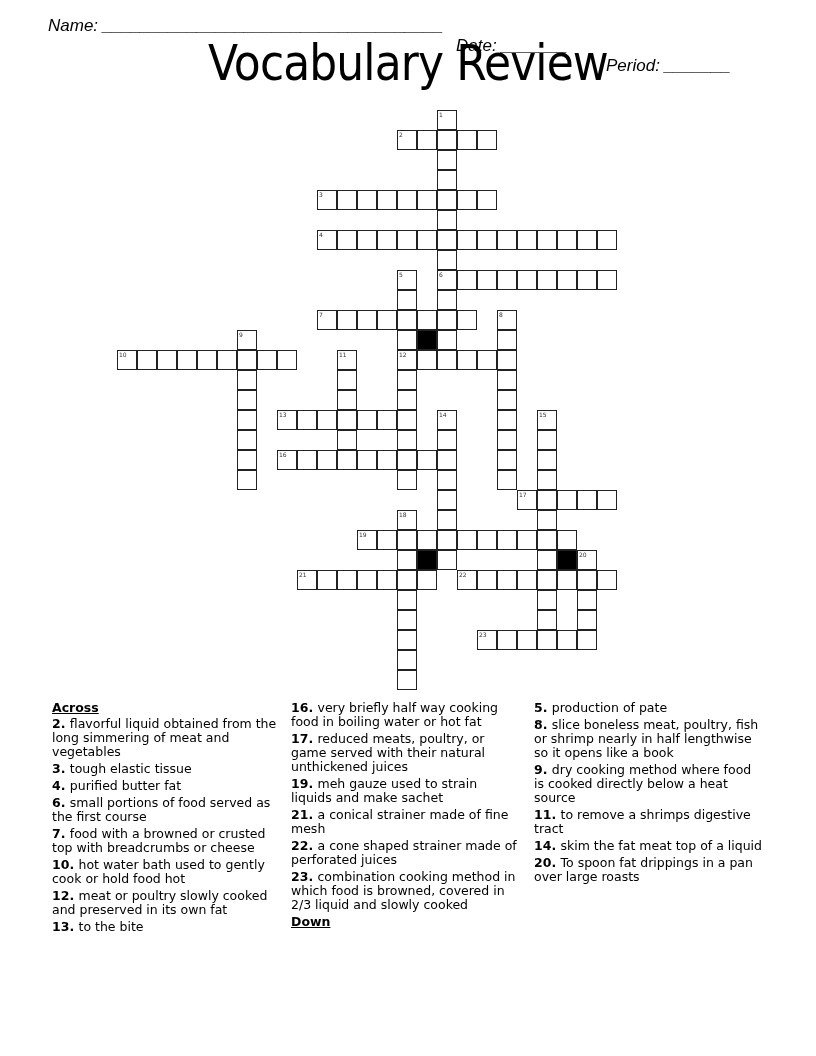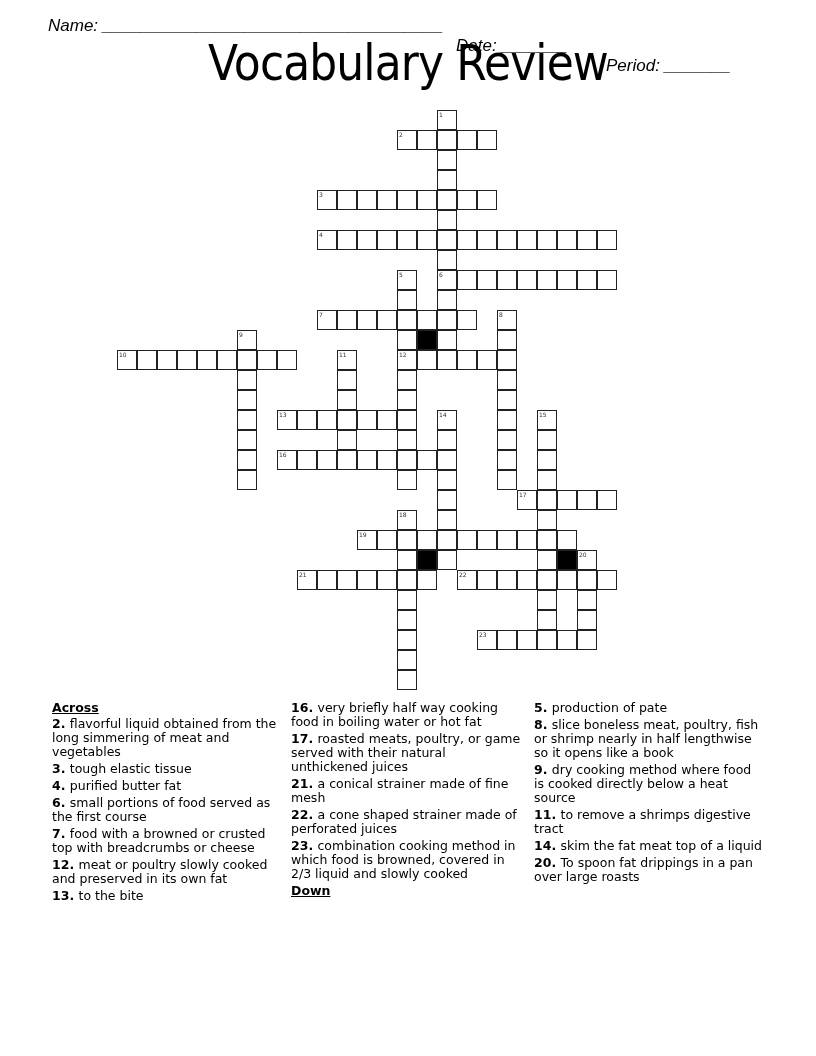--- a/index.html
+++ b/index.html
@@ -251,28 +251,30 @@
   </div>
 
 <div class="clues" style="left:52px">
   <div class="head">Across</div>
   <div id="col1">
       <div class="clue"><b>2. </b><span>flavorful liquid obtained from the long simmering of meat and vegetables</span></div>
       <div class="clue"><b>3. </b><span>tough elastic tissue</span></div>
       <div class="clue"><b>4. </b><span>purified butter fat</span></div>
       <div class="clue"><b>6. </b><span>small portions of food served as the first course</span></div>
       <div class="clue"><b>7. </b><span>food with a browned or crusted top with breadcrumbs or cheese</span></div>
+      <div class="clue"><b>10. </b><span>hot water bath used to gently cook or hold food hot</span></div>
       <div class="clue"><b>12. </b><span>meat or poultry slowly cooked and preserved in its own fat</span></div>
       <div class="clue"><b>13. </b><span>to the bite</span></div>
     </div>
 </div>
 <div class="clues" style="left:291px">
   <div id="col2">
       <div class="clue"><b>16. </b><span>very briefly half way cooking food in boiling water or hot fat</span></div>
-      <div class="clue"><b>17. </b><span>roasted meats, poultry, or game served with their natural unthickened juices</span></div>
+      <div class="clue"><b>17. </b><span>reduced meats, poultry, or game served with their natural unthickened juices</span></div>
+      <div class="clue"><b>19. </b><span>meh gauze used to strain liquids and make sachet</span></div>
       <div class="clue"><b>21. </b><span>a conical strainer made of fine mesh</span></div>
       <div class="clue"><b>22. </b><span>a cone shaped strainer made of perforated juices</span></div>
       <div class="clue"><b>23. </b><span>combination cooking method in which food is browned, covered in 2/3 liquid and slowly cooked</span></div>
     </div>
   <div class="head">Down</div>
 </div>
 <div class="clues" style="left:534px">
   <div id="col4">
       <div class="clue"><b>5. </b><span>production of pate</span></div>
       <div class="clue"><b>8. </b><span>slice boneless meat, poultry, fish or shrimp nearly in half lengthwise so it opens like a book</span></div>

